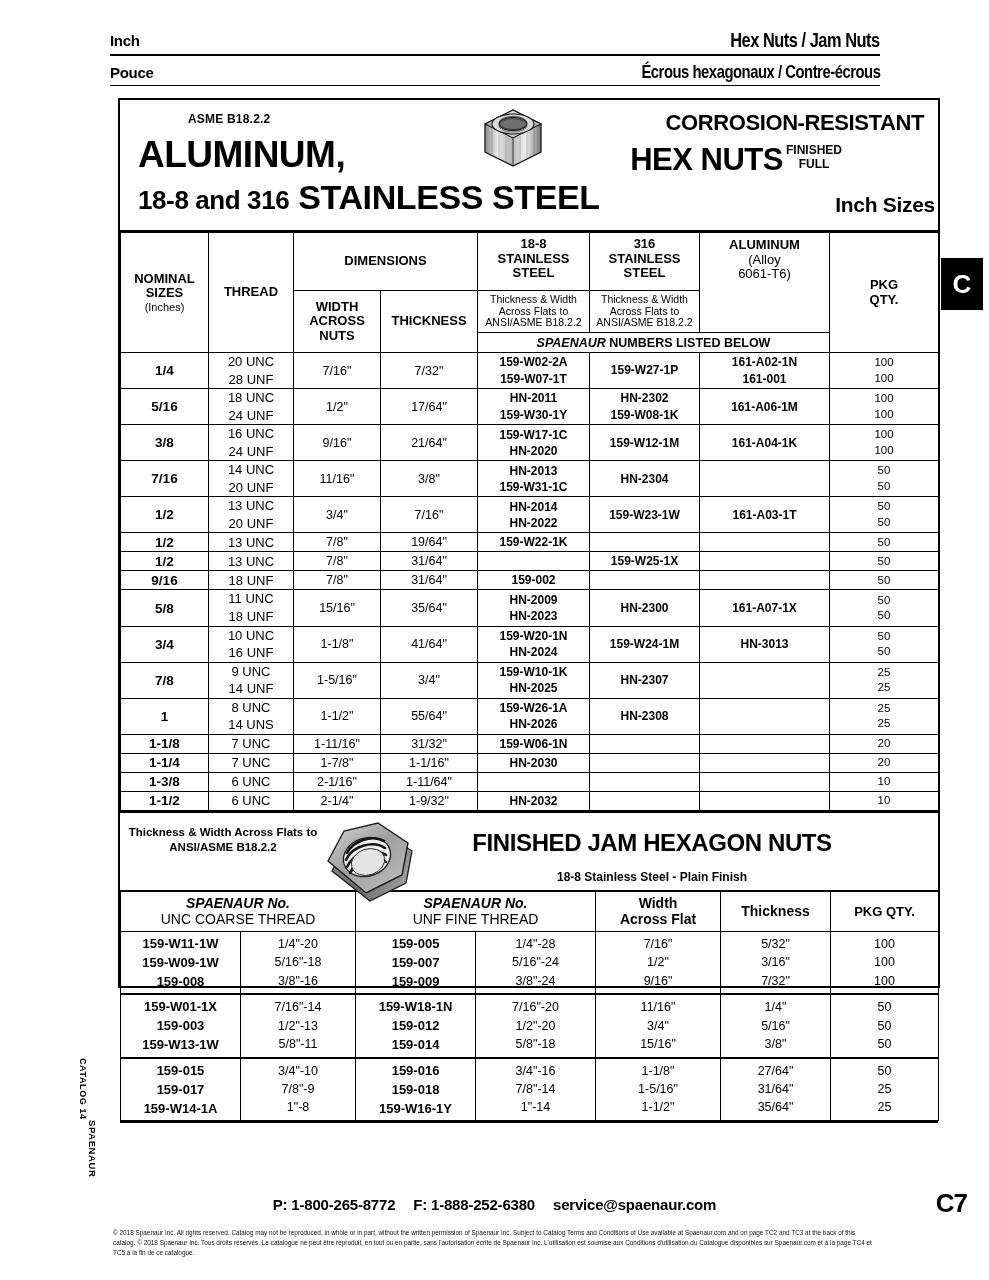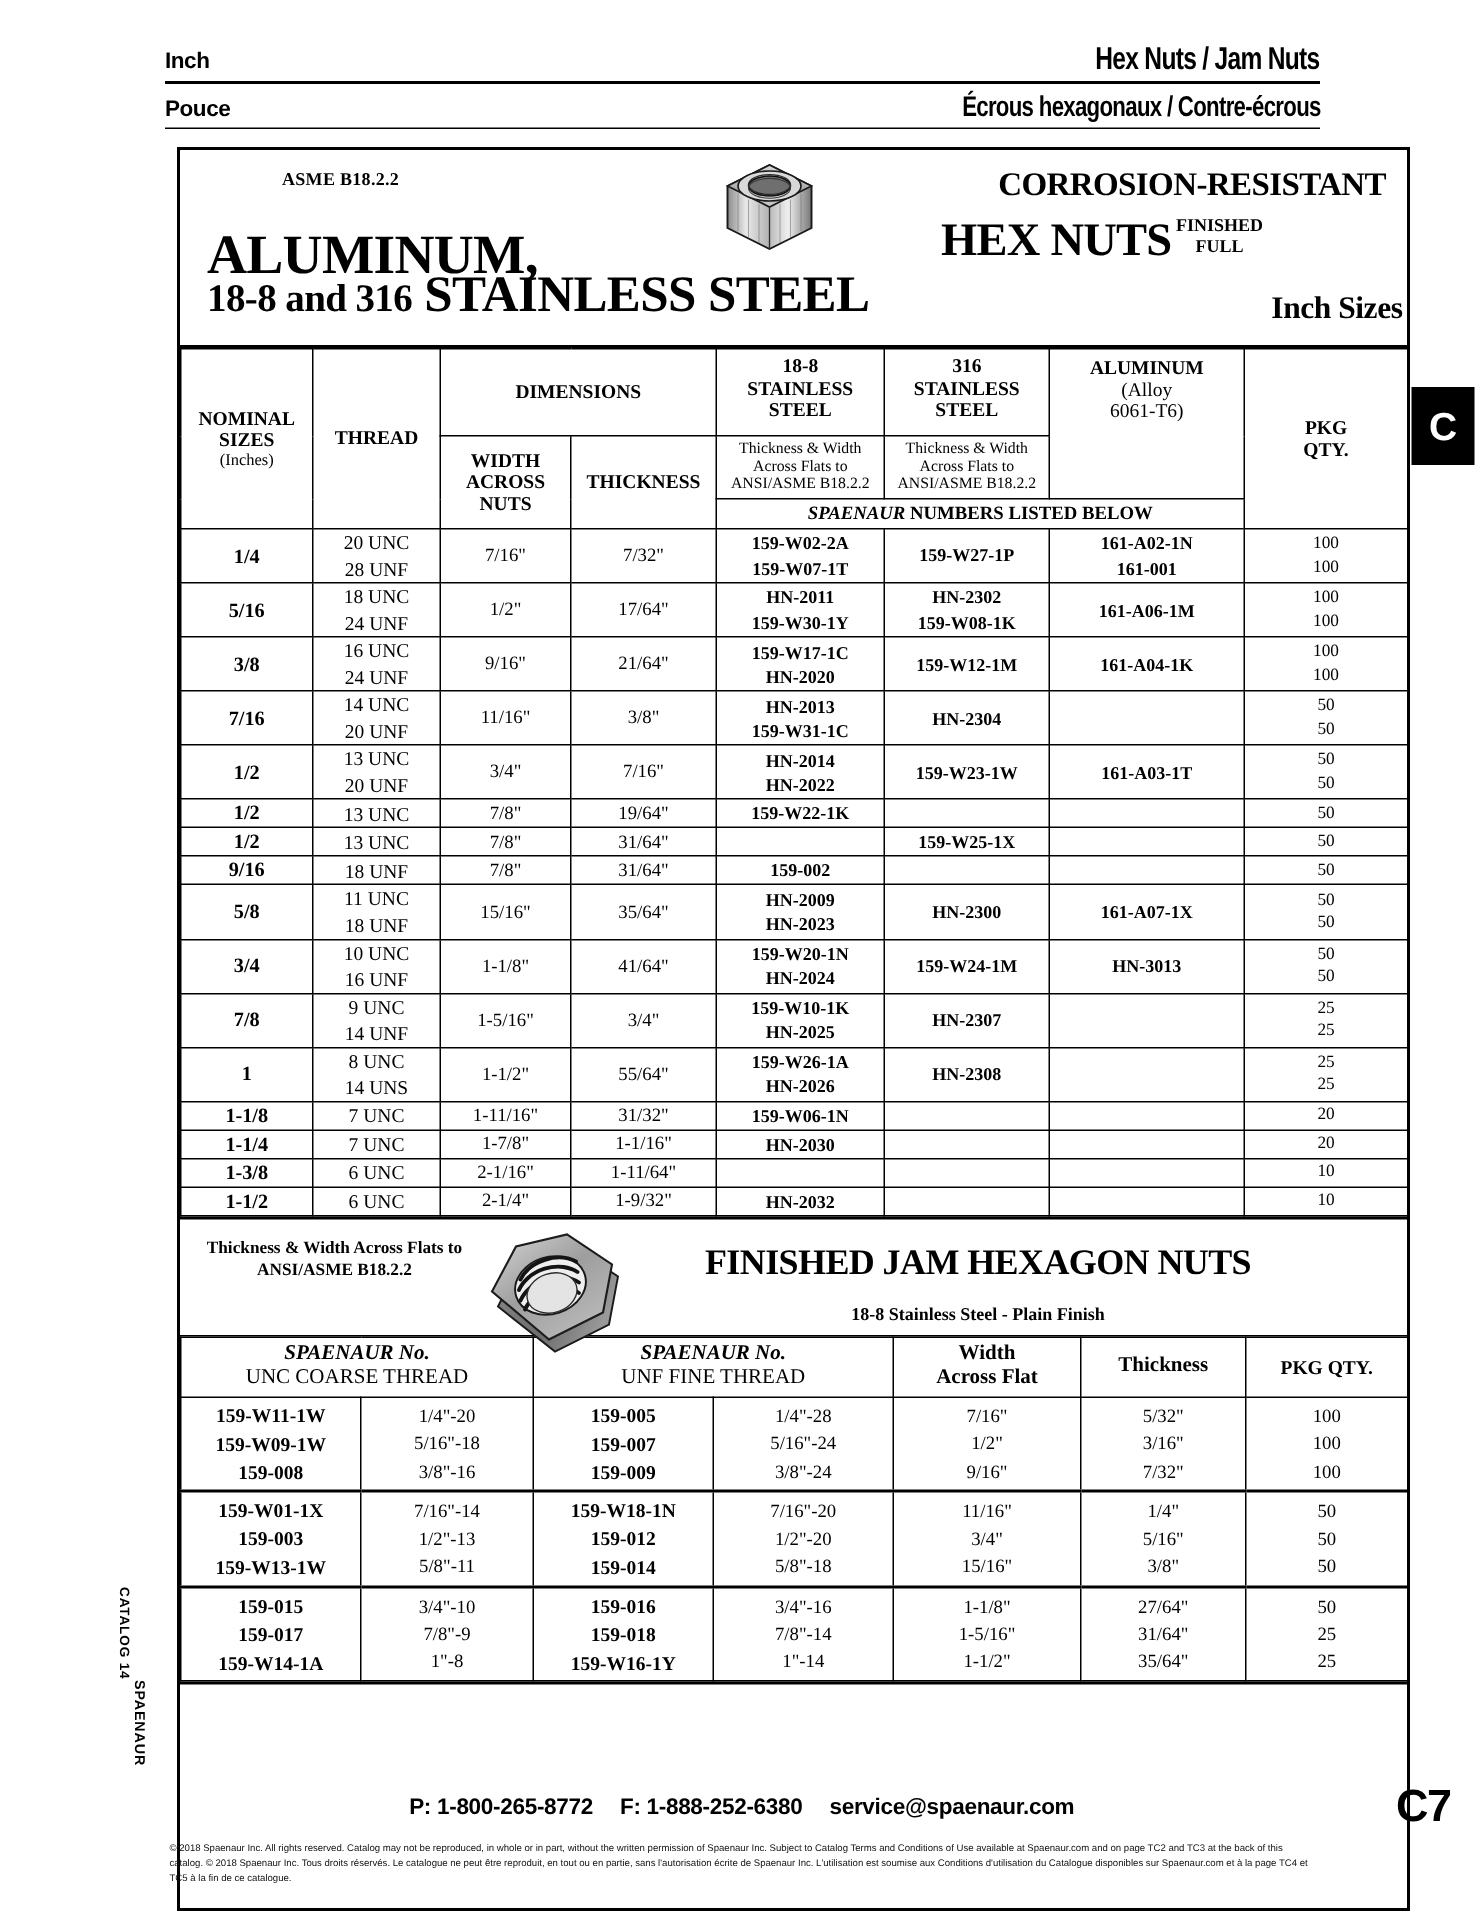--- a/index.html
+++ b/index.html
@@ -21,28 +21,28 @@
   .hdr-right { font-family:"Liberation Sans Narrow","Liberation Sans",sans-serif;
                font-weight:bold; font-size:21px; letter-spacing:-0.6px;
                transform: scaleX(0.78); transform-origin: right bottom; white-space:nowrap;}
   .hdr-right.sub { font-weight:600; font-size:19px; }
   .hdr-rule { border-bottom:2px solid #000; margin-top:2px; }
   .hdr-rule.thin { border-bottom:1px solid #000; }
   .hdr-row2 { margin-top:5px; }
 
   
   #main-frame {
-    position:absolute; left:118px; top:98px; width:822px; height:1176px;
-    border:2px solid #000; background:#fff;font-family:Liberation Serif, serif;
+    position:absolute; left:118px; top:98px; width:822px; height:890px;
+    border:2px solid #000; background:#fff;
   }
 
   
   #title-band { position:relative; height:132px; border-bottom:2px solid #000; }
   #asme-label { position:absolute; left:68px; top:12px; font-size:12px; font-weight:bold; letter-spacing:0.2px;}
-  #t-aluminum { position:absolute; left:18px; top:36px; font-size:37px; font-weight:bold; letter-spacing:-0.5px; line-height:1;margin-top:16px;}
+  #t-aluminum { position:absolute; left:18px; top:36px; font-size:37px; font-weight:bold; letter-spacing:-0.5px; line-height:1;}
   #t-stainless { position:absolute; left:18px; top:80px; font-size:34px; font-weight:bold; letter-spacing:-0.4px; line-height:1; white-space:nowrap;}
   #t-stainless .small { font-size:26px;margin-top:36px; }
   #t-corrosion { position:absolute; right:14px; top:10px; font-size:22px; font-weight:bold; letter-spacing:-0.4px; }
   #t-hexnuts-wrap { position:absolute; right:96px; top:42px; display:flex; align-items:flex-start;}
   #t-hexnuts { font-size:31px; font-weight:bold; letter-spacing:-0.5px; }
   #t-finfull { font-size:12px; font-weight:bold; line-height:1.15; margin-left:3px; margin-top:2px; text-align:center;}
   #t-inchsizes { position:absolute; right:3px; top:93px; font-size:21px; font-weight:bold; letter-spacing:-0.3px;}
   #title-nut { position:absolute; left:345px; top:6px; width:96px; height:68px; }
 
   
@@ -91,21 +91,21 @@
   .vtxt { position:absolute; transform-origin: left top; transform: rotate(90deg);
           white-space:nowrap; font-size:9px; font-weight:bold; letter-spacing:0.6px; }
   #vt-catalog { left:14px; top:0px; }
   #vt-spaenaur { left:24px; top:62px; font-size:9.5px; }
 
   
   #contact { position:absolute; left:0; top:1196px; width:989px; text-align:center; }
   #contact span { font-family:"Liberation Sans Narrow","Liberation Sans",sans-serif;
                   font-weight:bold; font-size:15px; letter-spacing:-0.2px; }
   #contact .gap { display:inline-block; width:18px; }
-  #page-num { position:absolute; right:22px; top:1188px; font-size:30px; font-weight:bold;
+  #page-num { position:absolute; right:22px; top:1188px; font-size:26px; font-weight:bold;
               font-family:"Liberation Sans Narrow","Liberation Sans",sans-serif; letter-spacing:-1px;margin-left:28px;}
   #copyright { position:absolute; left:113px; top:1228px; width:760px;
                font-size:6.4px; line-height:1.55; text-align:left; color:#111; }
 </style>
 </head>
 <body>
 
 <div id="page-header">
   <div class="hdr-row">
     <div class="hdr-left">Inch</div>

